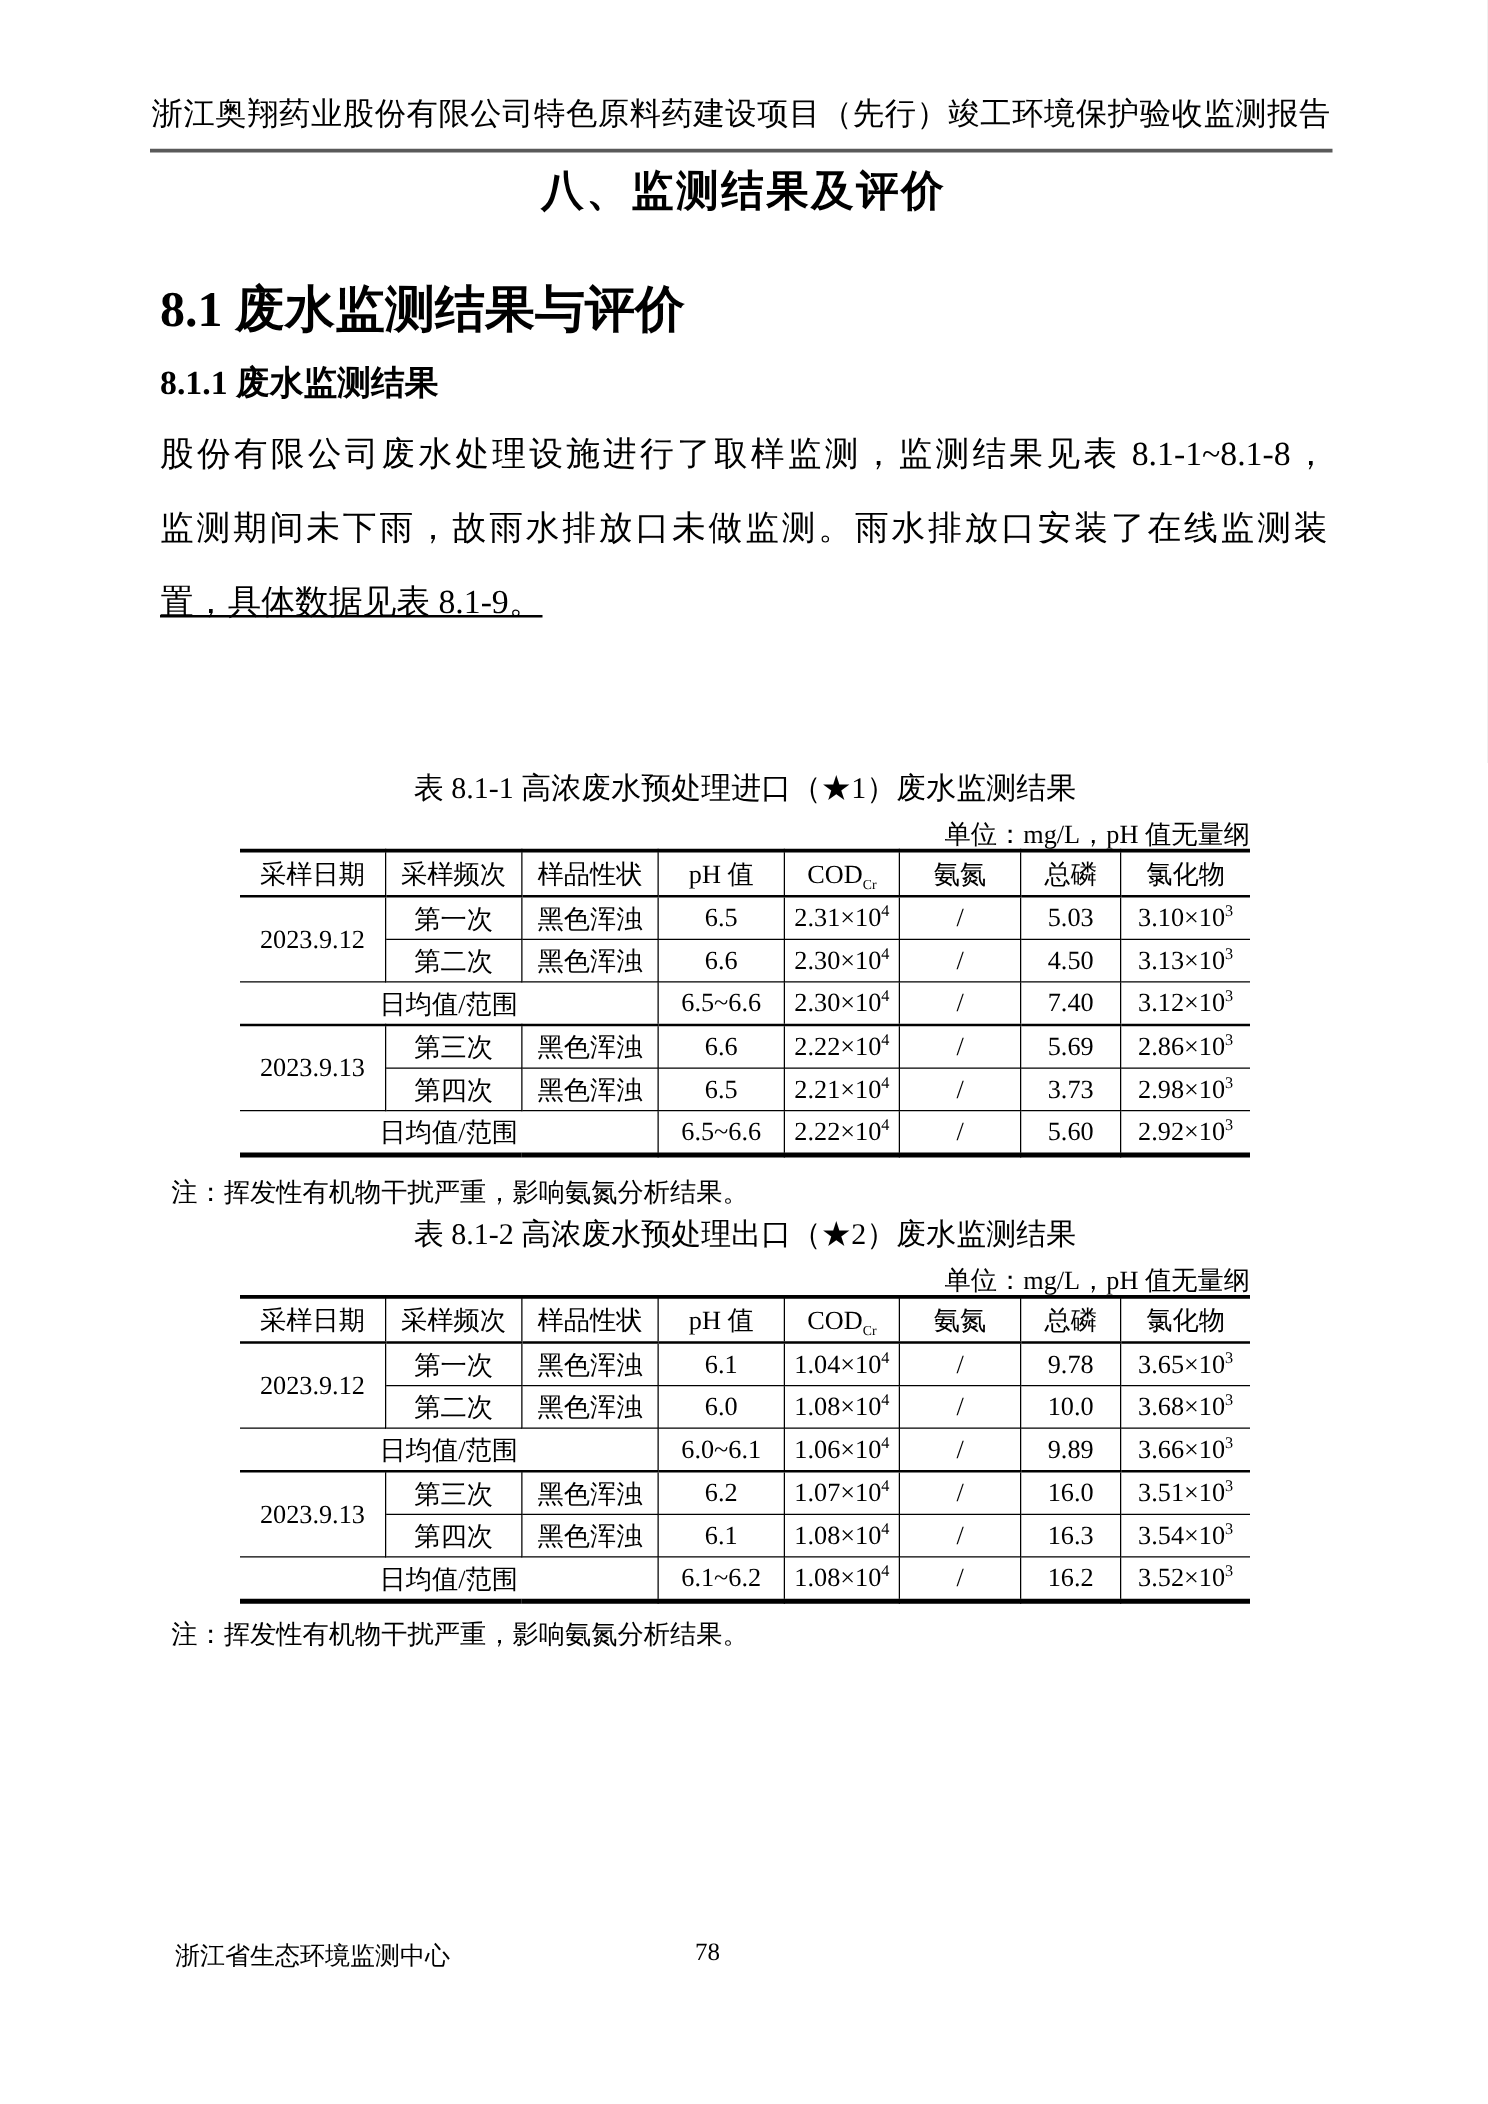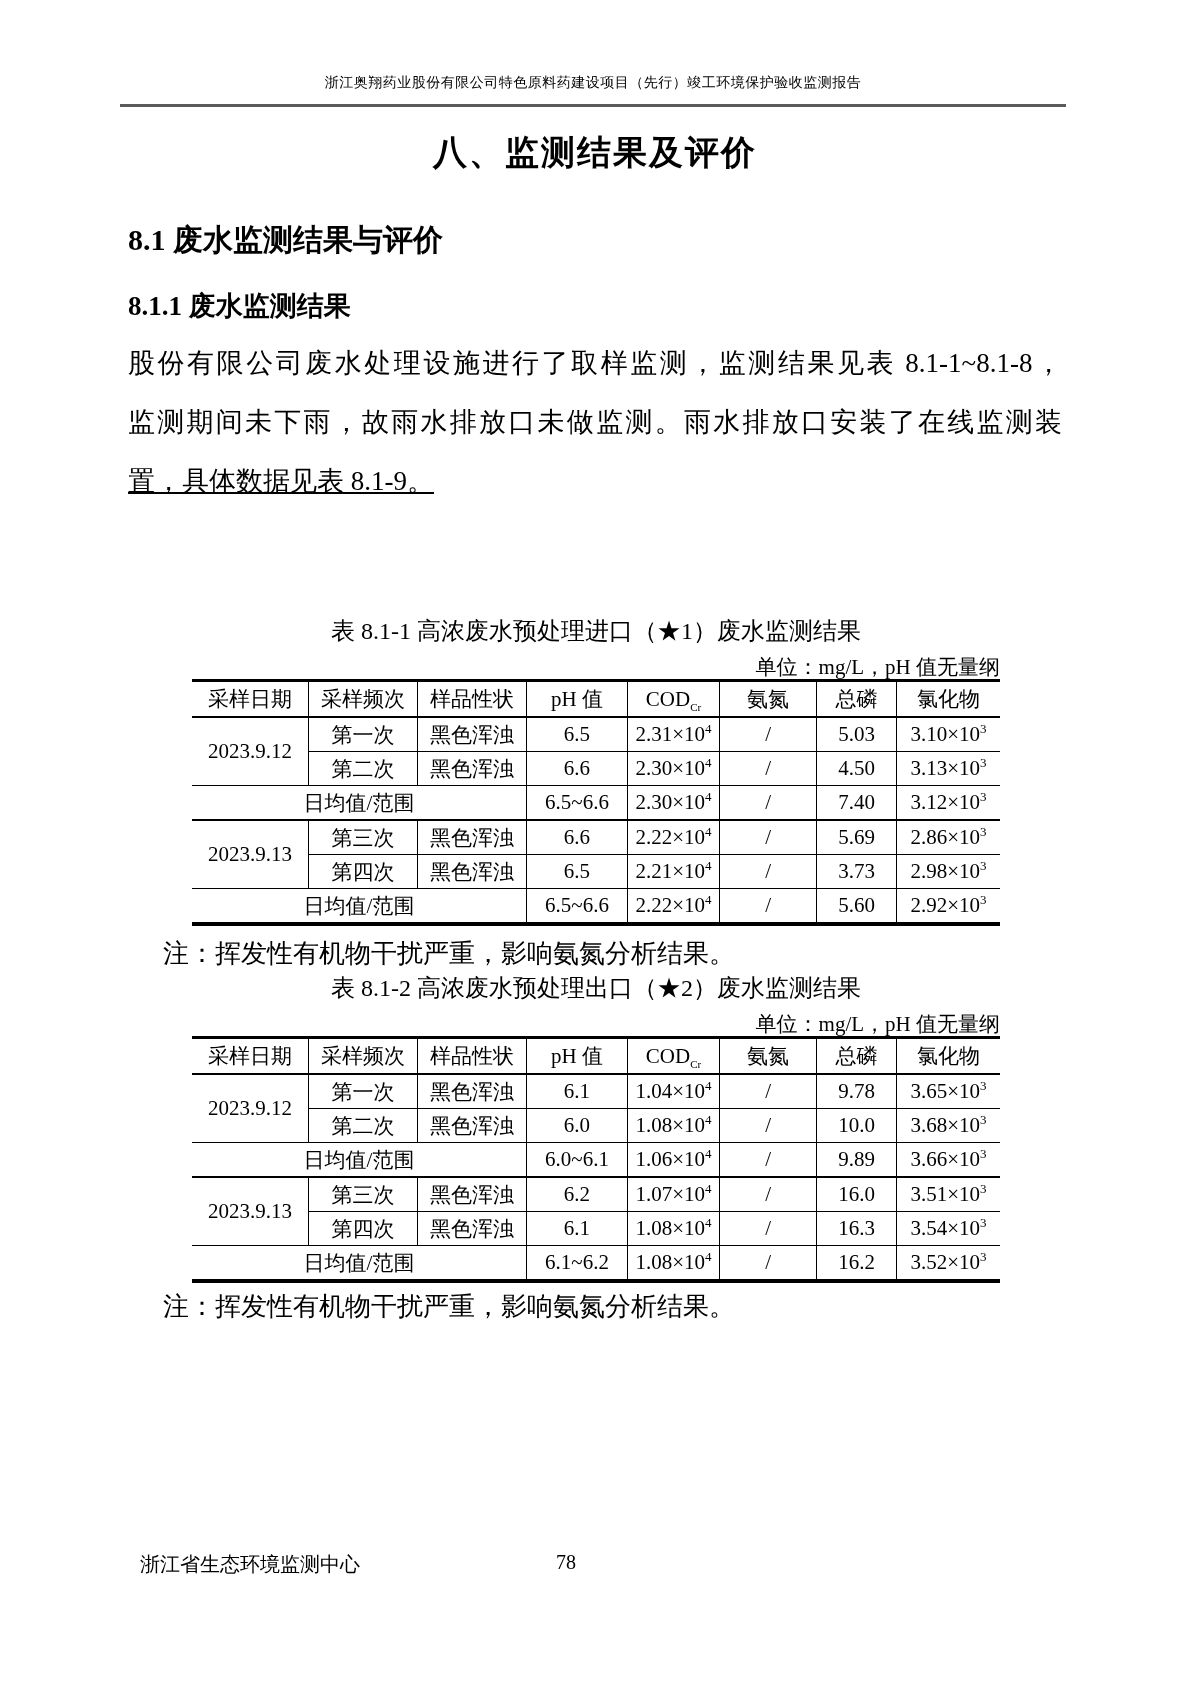--- a/index.html
+++ b/index.html
@@ -7,30 +7,30 @@
     position:relative;
     width:1190px;height:1683px;
     margin:0 auto;
     background:#ffffff;
     font-family:"Liberation Serif","DejaVu Serif",serif;
     color:#000;
     overflow:hidden;
   }
   .doc-header{
     position:absolute;left:120px;top:74px;width:946px;
-    text-align:center;font-size:14px;letter-spacing:0.5px;
+    text-align:center;font-size:25px;letter-spacing:0.5px;
     padding-bottom:12px;border-bottom:3px solid #5a5a5a;
   }
   .main-title{
     position:absolute;left:0;top:130px;width:1190px;
     text-align:center;font-size:34px;font-weight:bold;letter-spacing:2px;
   }
   .sec-title{
     position:absolute;left:128px;top:220px;
-    font-size:30px;font-weight:bold;
+    font-size:40px;font-weight:bold;
   }
   .subsec-title{
     position:absolute;left:128px;top:288px;
     font-size:27px;font-weight:bold;
   }
   .paragraph{
     position:absolute;left:128px;top:334px;width:934px;
     font-size:27px;
   }
   .para-line{
@@ -62,21 +62,21 @@
     overflow:hidden;white-space:nowrap;
   }
   .mtable th{height:34px;border-bottom:2px solid #000;}
   .mtable .col-first{border-left:none;}
   .mtable tr > *:last-child{border-right:none;}
   .mtable tr.group-end td{border-bottom:2.5px solid #000;}
   .mtable tr.table-end td{border-bottom:none;}
   .mtable sup{font-size:13px;vertical-align:super;line-height:0;}
   .mtable sub{font-size:11px;vertical-align:sub;line-height:0;}
   .tbl-note{
-    position:absolute;left:163px;font-size:26px;line-height:26px;
+    position:absolute;left:137px;font-size:21px;line-height:26px;
   }
   .note1{top:941px;}
   .note2{top:1294px;}
   .footer-left{
     position:absolute;left:140px;top:1551px;font-size:20px;
   }
   .footer-page{
     position:absolute;left:556px;top:1551px;font-size:20px;
   }
 </style>

